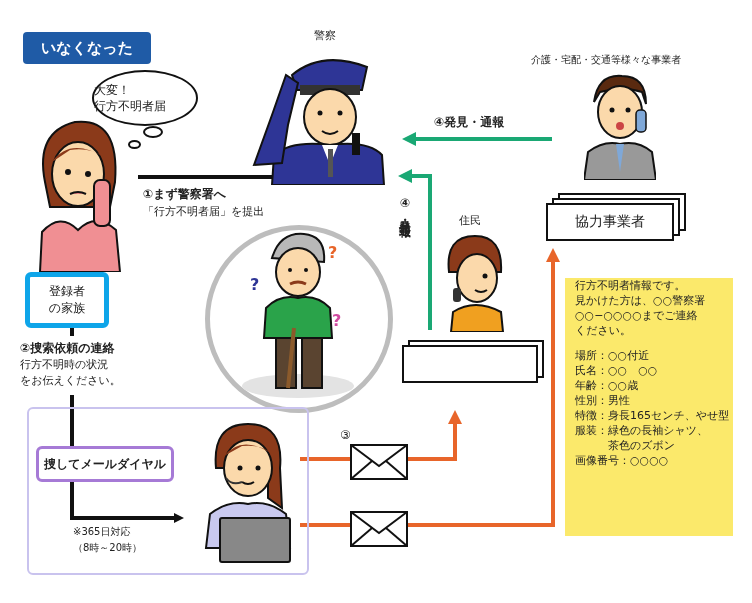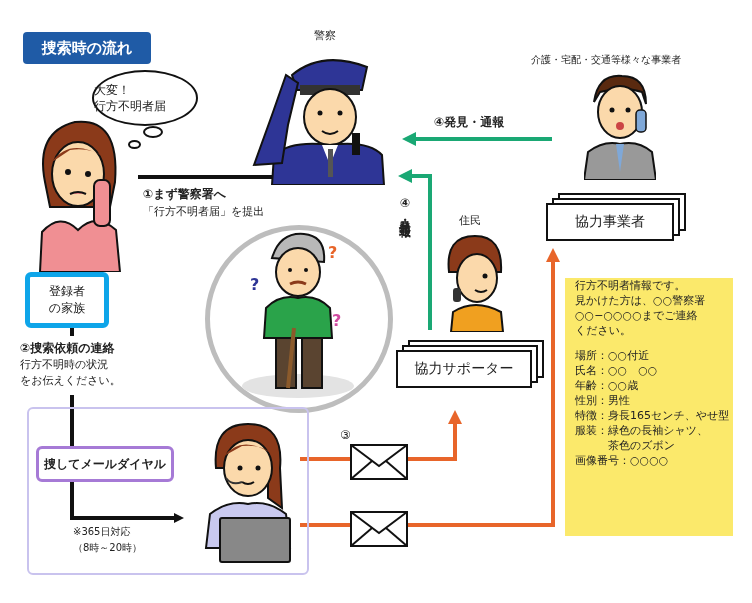--- a/index.html
+++ b/index.html
@@ -29,21 +29,21 @@
   .bubble { left: 92px; top: 70px; width: 102px; height: 52px; border: 2px solid #111;
             border-radius: 50%; background:#fff; font-size: 12px; text-align:left;
             display:flex; flex-direction:column; justify-content:center; line-height:16px; }
   .vertical-text { writing-mode: vertical-rl; font-size: 12px; font-weight: bold; letter-spacing: 1px; }
   .circle { left: 205px; top: 225px; width: 178px; height: 178px; border-radius: 50%;
             border: 5px solid #bdbdbd; background: #fff; }
 </style>
 </head>
 <body>
 
-<div class="abs title-badge">捜索時の流れ</div>
+<div class="abs title-badge">いなくなった</div>
 
 <svg class="abs" style="left:0;top:0" width="752" height="603">
   <defs>
     <marker id="blk" markerWidth="10" markerHeight="10" refX="6" refY="5" orient="auto" markerUnits="userSpaceOnUse">
       <path d="M0,0 L10,5 L0,10 z" fill="#111"></path>
     </marker>
     <marker id="grn" markerWidth="14" markerHeight="14" refX="4" refY="7" orient="auto" markerUnits="userSpaceOnUse">
       <path d="M0,0 L14,7 L0,14 z" fill="#1aa874"></path>
     </marker>
     <marker id="org" markerWidth="14" markerHeight="14" refX="4" refY="7" orient="auto" markerUnits="userSpaceOnUse">
@@ -137,21 +137,20 @@
   <ellipse cx="32" cy="46" rx="20" ry="24" fill="#fbd9ab" stroke="#111" stroke-width="2"></ellipse>
   <circle cx="40" cy="44" r="2.5" fill="#111"></circle>
   <path d="M30,58 Q36,62 42,58" stroke="#111" fill="none" stroke-width="2"></path>
   <rect x="8" y="56" width="8" height="14" rx="3" fill="#333"></rect>
   <path d="M6,100 L8,80 Q30,66 56,80 L58,100 Z" fill="#f0a020" stroke="#111" stroke-width="2"></path>
 </svg>
 
 <div class="stack" style="left:396px;top:340px;width:150px;height:48px">
   <div class="layer" style="left:12px;top:0;width:132px;height:34px"></div>
   <div class="layer" style="left:6px;top:5px;width:132px;height:34px"></div>
-  <div class="layer front" style="left:0;top:10px;width:132px;height:34px">協力サポーター</div>
 </div>
 
 <div class="abs circle"></div>
 <svg class="abs" style="left:220px;top:228px" width="160" height="170">
   <ellipse cx="78" cy="158" rx="56" ry="12" fill="#e3e3e3"></ellipse>
   <path d="M52,30 Q60,4 84,6 Q106,8 104,34 Z" fill="#b8b8b8" stroke="#111" stroke-width="2"></path>
   <ellipse cx="78" cy="44" rx="22" ry="24" fill="#fbd9ab" stroke="#111" stroke-width="2"></ellipse>
   <circle cx="70" cy="42" r="2" fill="#111"></circle>
     <circle cx="86" cy="42" r="2" fill="#111"></circle>
   <path d="M70,56 Q78,52 86,56" stroke="#8b3a1a" fill="none" stroke-width="3"></path>

